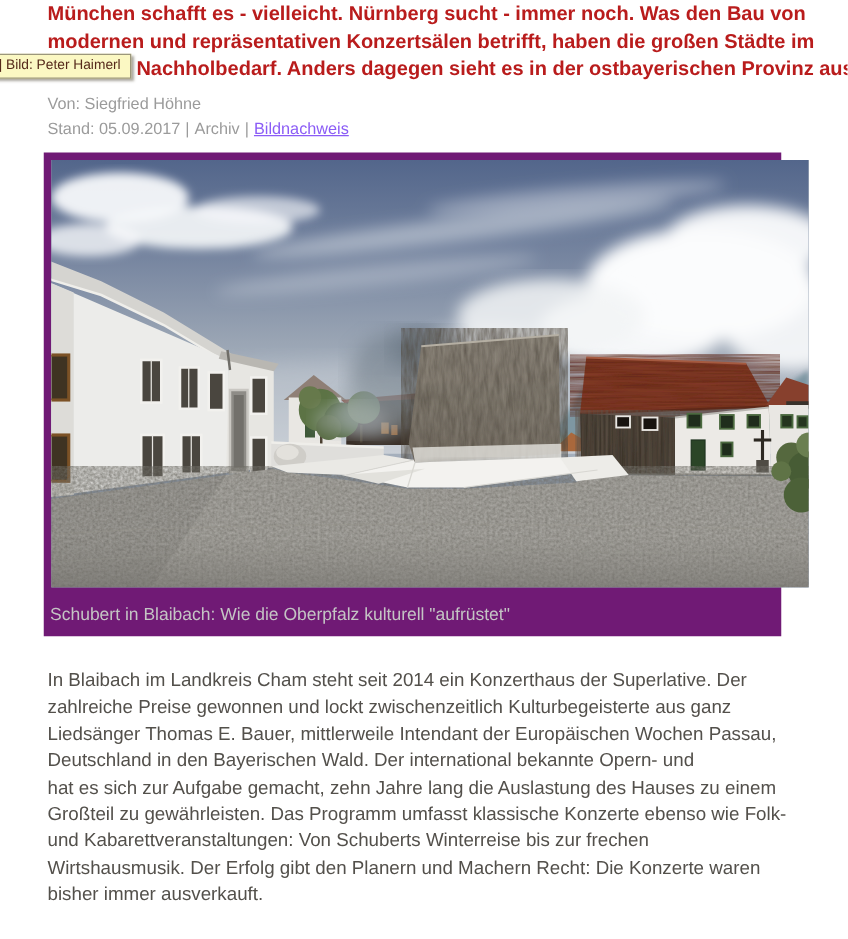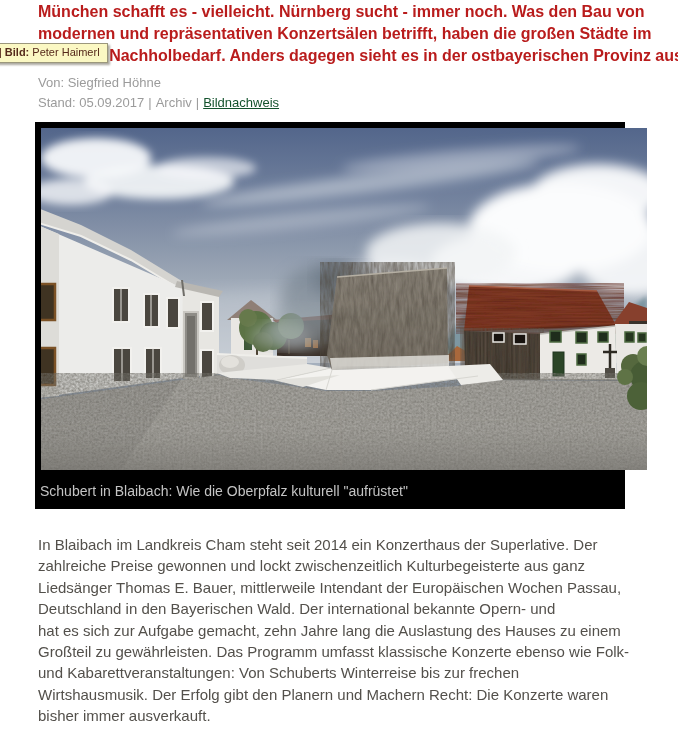--- a/index.html
+++ b/index.html
@@ -15,29 +15,29 @@
     color:#b91c1c;white-space:pre;
   }
   
   .tooltip{
     position:absolute;left:-36px;top:43px;z-index:6;
     background:#fbf8c3;border:1px solid #9b977c;
     box-shadow:2px 2px 2px rgba(70,65,45,.45);
     padding:1px 7px 2px 7px;
     font-size:11px;line-height:15px;color:#55291a;white-space:pre;
   }
-  .tooltip .b{font-weight:700;margin-top:46px;}
+  .tooltip .b{font-weight:400;margin-top:46px;}
   
   .byline{position:absolute;left:38px;top:73px;color:#9b9b9b;font-size:13px;line-height:20px;}
-  .byline a{color:#14532d;text-decoration:underline;cursor:pointer;}
+  .byline a{color:#8b5cf6;text-decoration:underline;cursor:pointer;}
   .byline .sep{padding:0 4px;}
   
   .media{
     position:absolute;left:35px;top:122px;width:590px;
-    background:#000000;
+    background:#701a75;
   }
   .photo{margin:6px 6px 0 6px;width:606px;height:342px;position:relative;overflow:hidden;background:#8c99ab;cursor:pointer;}
   .photo svg{display:block;}
   .caption{
     padding:13px 6px 9px 5px;
     font-size:14px;line-height:17px;color:#c4c4c4;
   }
   
   .article{position:absolute;left:38px;top:534px;}
   .article .t-line{

